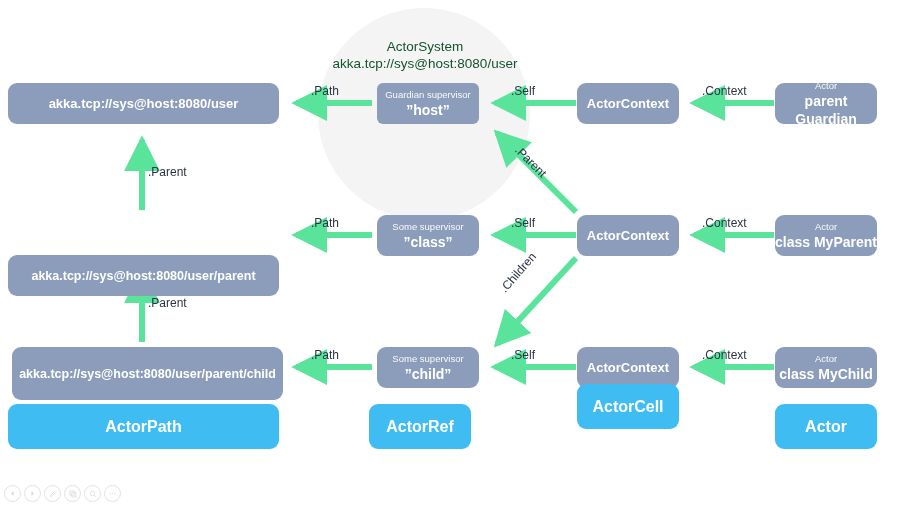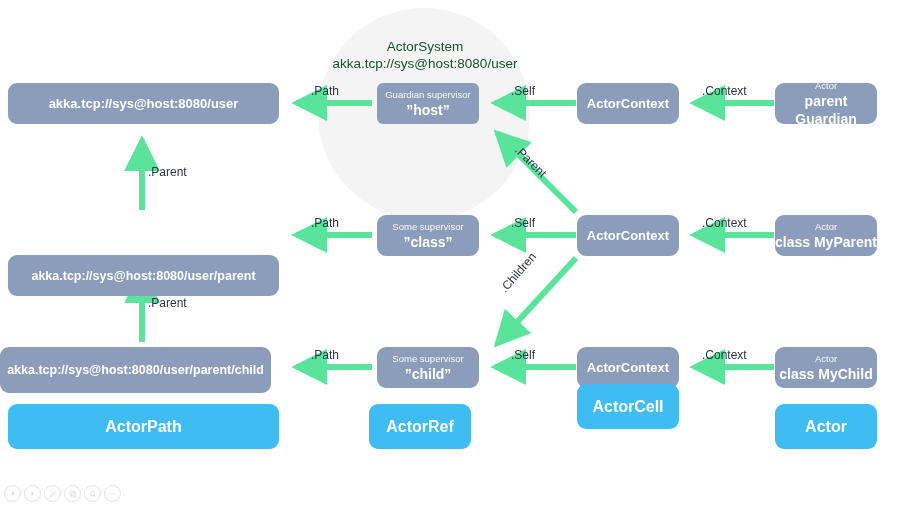--- a/index.html
+++ b/index.html
@@ -196,21 +196,21 @@
 
   <div class="box slate" style="left:775px; top:215px; width:102px; height:41px;">
     <span class="sub">Actor</span>
     <span class="main">class MyParent</span>
   </div>
 
   <div class="alabel" style="left:311px; top:216px;">.Path</div>
   <div class="alabel" style="left:511px; top:216px;">.Self</div>
   <div class="alabel" style="left:702px; top:216px;">.Context</div>
 
-  <div class="box slate" style="left:0; top:347px; width:271px; height:46px;">
+  <div class="box slate" style="left:12px; top:347px; width:271px; height:53px;">
     <span class="single sm">akka.tcp://sys@host:8080/user/parent/child</span>
   </div>
 
   <div class="box slate" style="left:377px; top:347px; width:102px; height:41px;">
     <span class="sub">Some supervisor</span>
     <span class="main">”child”</span>
   </div>
 
   <div class="box slate" style="left:577px; top:347px; width:102px; height:41px;">
     <span class="single">ActorContext</span>

